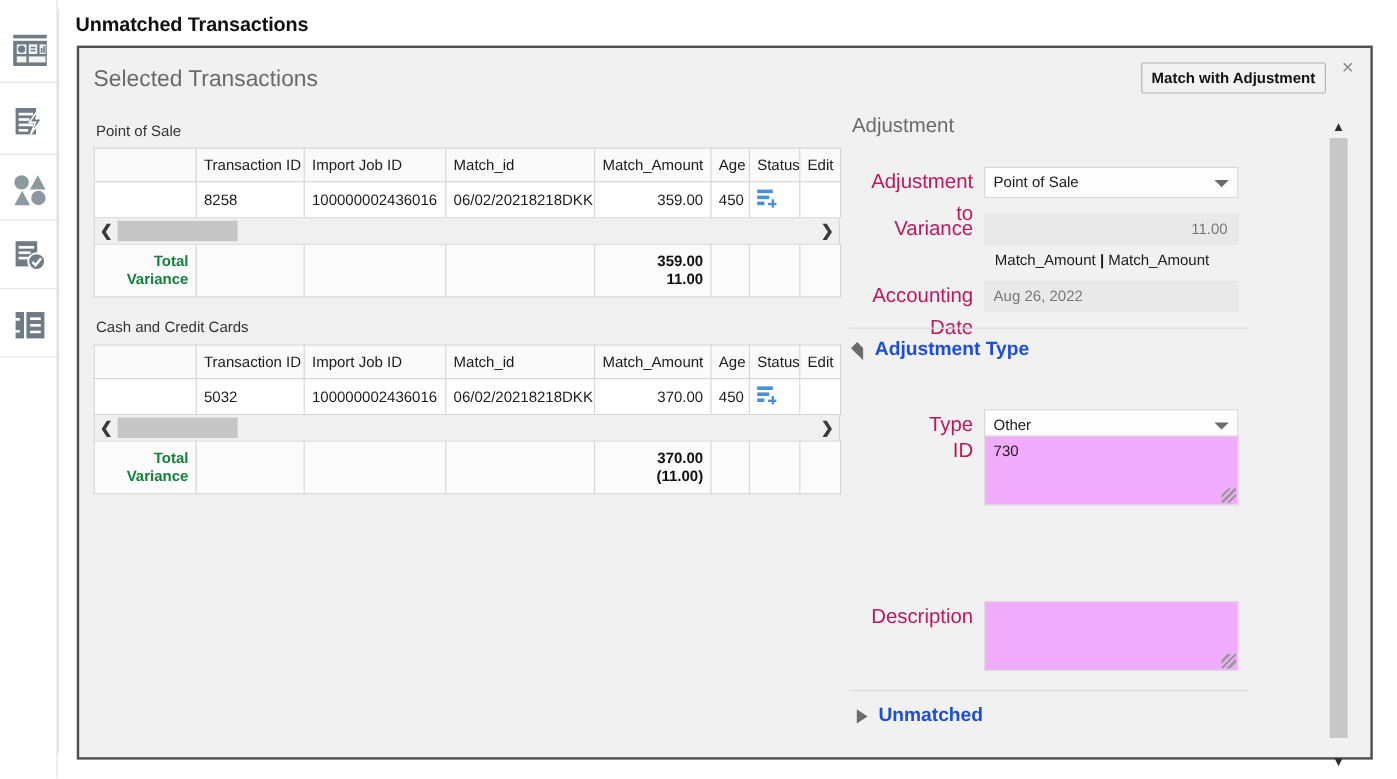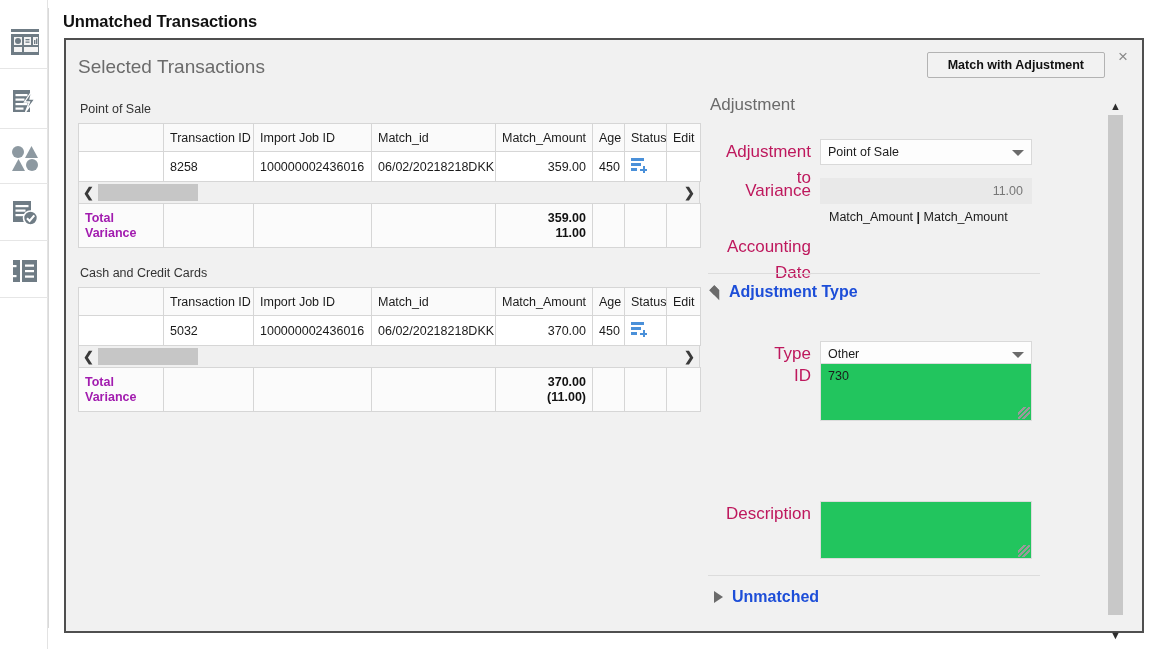--- a/index.html
+++ b/index.html
@@ -51,21 +51,21 @@
     border: 2px solid #4f4f4f;
   }
 
   .dlg-title {
     position: absolute; left: 12px; top: 16px;
     font-size: 19px; color: #6b6b6b; font-weight: normal;
   }
 
   .btn-match {
     position: absolute; right: 37px; top: 12px;
-    height: 26px; padding: 0 20px;
+    height: 26px; padding: 0 8px;
     background: #f2f2f2;
     border: 1px solid #b3b3b3;
     border-radius: 2px;
     font-size: 12.5px; font-weight: bold; color: #111;
     font-family: "Liberation Sans", sans-serif;
     cursor: pointer;
     display: flex; align-items: center; justify-content: center;
   }
 
   .close-x {
@@ -147,21 +147,21 @@
     border-collapse: collapse; width: 622px; table-layout: fixed;
     font-size: 12.5px; background:#fbfbfb;
   }
   table.totals td {
     border: 1px solid #d6d6d6;
     height: 44px; padding: 0 6px;
     background: #fbfbfb;
     vertical-align: middle;
     overflow: hidden;
   }
-  td.tot-lab { text-align:left; font-weight: bold; color:#a21caf; line-height: 15px; }
+  td.tot-lab { text-align:right; font-weight: bold; color:#15803d; line-height: 15px; }
   td.tot-amt { text-align:right; font-weight: bold; color:#111; line-height: 15px; }
 
   
   .sts-ico { display:inline-block; width:15px; height:14px; position:relative; cursor:pointer; }
   .sts-ico i { position:absolute; background:#4a90d9; display:block; }
   .sts-ico i.b1 { left:0; top:0;  width:13px; height:3px; }
   .sts-ico i.b2 { left:0; top:5px; width:10px; height:3px; }
   .sts-ico i.b3 { left:0; top:10px; width:6px;  height:3px; }
   .sts-ico .plus { position:absolute; right:-1px; bottom:-1px; width:7px; height:7px; }
   .sts-ico .plus:before, .sts-ico .plus:after {
@@ -229,21 +229,21 @@
     width:0;height:0;margin-right:9px;
     border-left: 9px solid #6b6b6b;
     border-top: 6px solid transparent;
     border-bottom: 6px solid transparent;
   }
   .sect-rule {
     position:absolute; left:0; width: 330px; height:1px; background:#dcdcdc;
   }
 
   .ftext {
-    width: 212px; background:#22c55e; border:1px solid #dcdcdc;
+    width: 212px; background:#f0abfc; border:1px solid #dcdcdc;
     font-size:12.5px; color:#1b1b1b; padding: 5px 7px;
     position: relative; resize: none;
     font-family:"Liberation Sans", sans-serif;
     line-height: 15px;
   }
   .grip {
     position:absolute; right:1px; bottom:1px; width:12px; height:12px;
     background:
       linear-gradient(135deg, transparent 0 44%, #9a9a9a 44% 56%, transparent 56% 100%),
       linear-gradient(135deg, transparent 0 66%, #9a9a9a 66% 78%, transparent 78% 100%),
@@ -513,20 +513,21 @@
       </div>
 
       <div class="link-row" style="left:121px; top:115px">
         <span>Match_Amount</span>
         <b>|</b>
         <span>Match_Amount</span>
       </div>
 
       <div class="frow" style="left:0; top:139px">
         <div class="flabel">Accounting Date</div>
+        <div class="finput readonly left" style="width:212px">Aug 26, 2022</div>
       </div>
 
       <div class="sect-rule" style="top:178px; width:332px"></div>
 
       <div class="sect-head" style="left:6px; top:188px">
         <span class="tri-down"></span>
         <span>Adjustment Type</span>
       </div>
 
       <div class="frow" style="left:0; top:246px">

